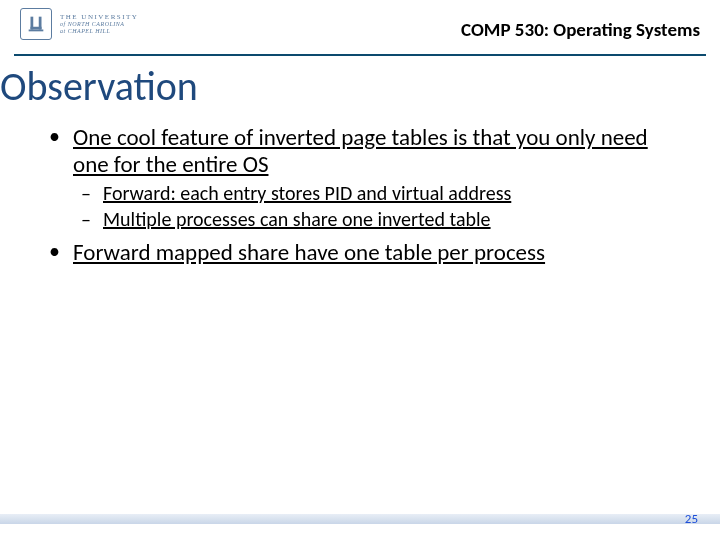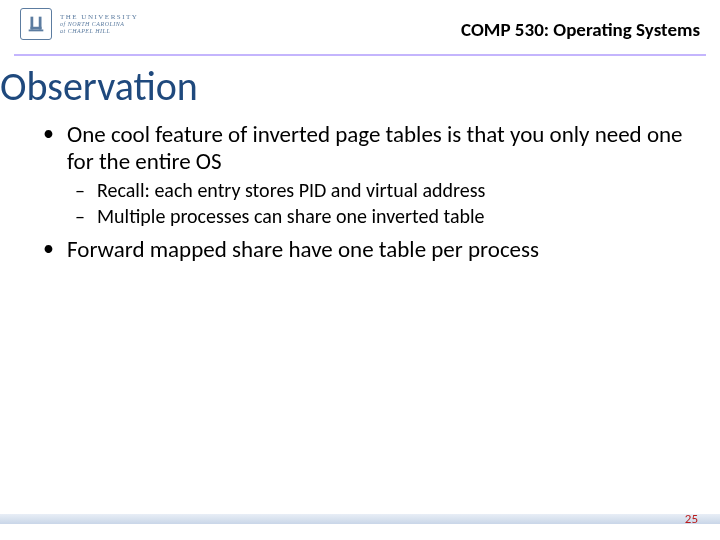--- a/index.html
+++ b/index.html
@@ -15,21 +15,21 @@
   }
   .slide {
     width: 720px;
     height: 540px;
     position: relative;
     box-sizing: border-box;
   }
   .header {
     position: relative;
     height: 54px;
-    border-bottom: 2px solid #c4b5fd;
+    border-bottom: 2px solid #0c4a6e;
     margin: 0 14px;
   }
   .logo {
     position: absolute;
     left: 6px;
     top: 8px;
     display: flex;
     align-items: center;
   }
   .logo-seal {
@@ -66,23 +66,24 @@
     color: #1f497d;
     margin: 6px 0 10px 0;
     font-weight: 400;
   }
   .body {
     padding: 0 28px 0 28px;
     font-size: 23px;
     line-height: 1.18;
   }
   ul.top {
-    margin: 7px;
+    margin: 13px;
     padding-left: 26px;
     list-style: none;
+    text-decoration: underline;
   }
   ul.top > li {
     position: relative;
     padding-left: 6px;
     margin-bottom: 6px;
   }
   ul.top > li::before {
     content: "•";
     position: absolute;
     left: -18px;
@@ -112,21 +113,21 @@
     right: 0;
     bottom: 16px;
     height: 10px;
     background: linear-gradient(to bottom, #e8eef6, #c9d6e8);
   }
   .page-num {
     position: absolute;
     right: 22px;
     bottom: 14px;
     font-size: 13px;
-    color: #b91c1c;
+    color: #1d4ed8;
     background: transparent;
   }
 </style>
 </head>
 <body>
 
 <div class="slide">
 
   <div class="header">
     <div class="logo">
@@ -148,21 +149,21 @@
   </div>
 
   <div class="title">Observation</div>
 
   <div class="body">
     <ul class="top">
       <li>
         <span>One cool feature of inverted page tables is that you only need one for the entire OS</span>
         <ul class="sub">
           <li>
-            <span>Recall: each entry stores PID and virtual address</span>
+            <span>Forward: each entry stores PID and virtual address</span>
           </li>
           <li>
             <span>Multiple processes can share one inverted table</span>
           </li>
         </ul>
       </li>
       <li>
         <span>Forward mapped share have one table per process</span>
       </li>
     </ul>

